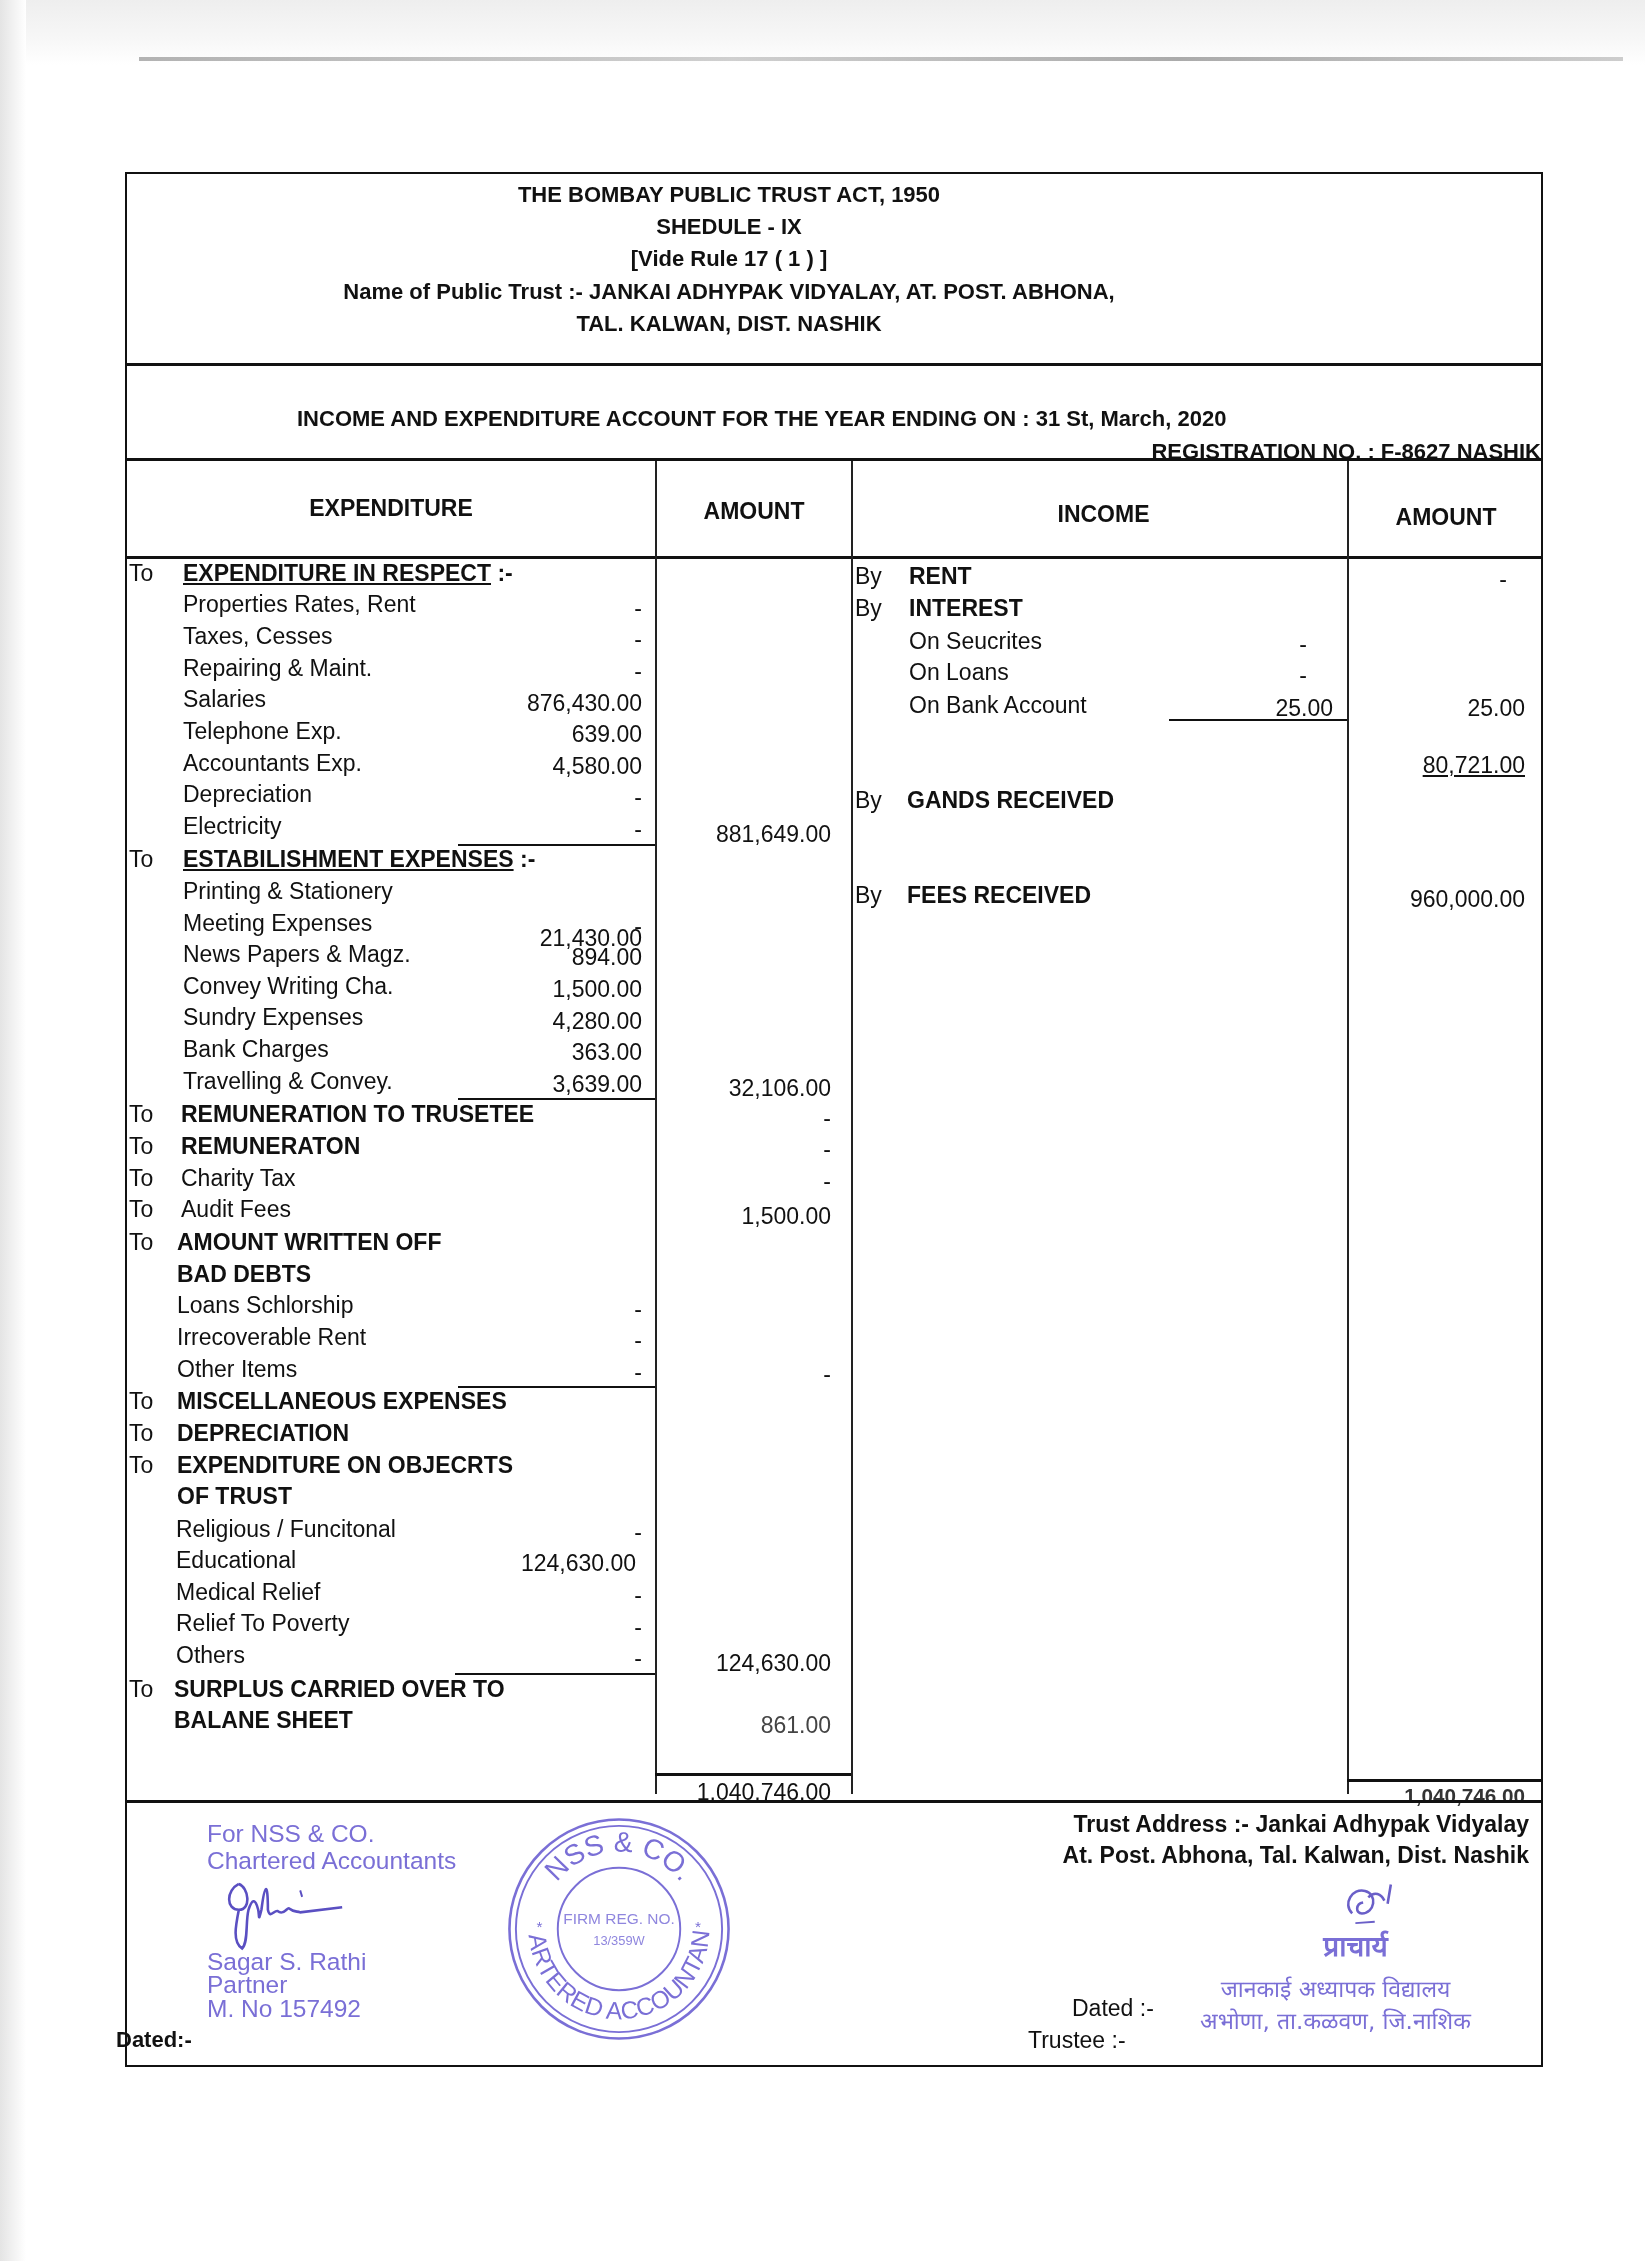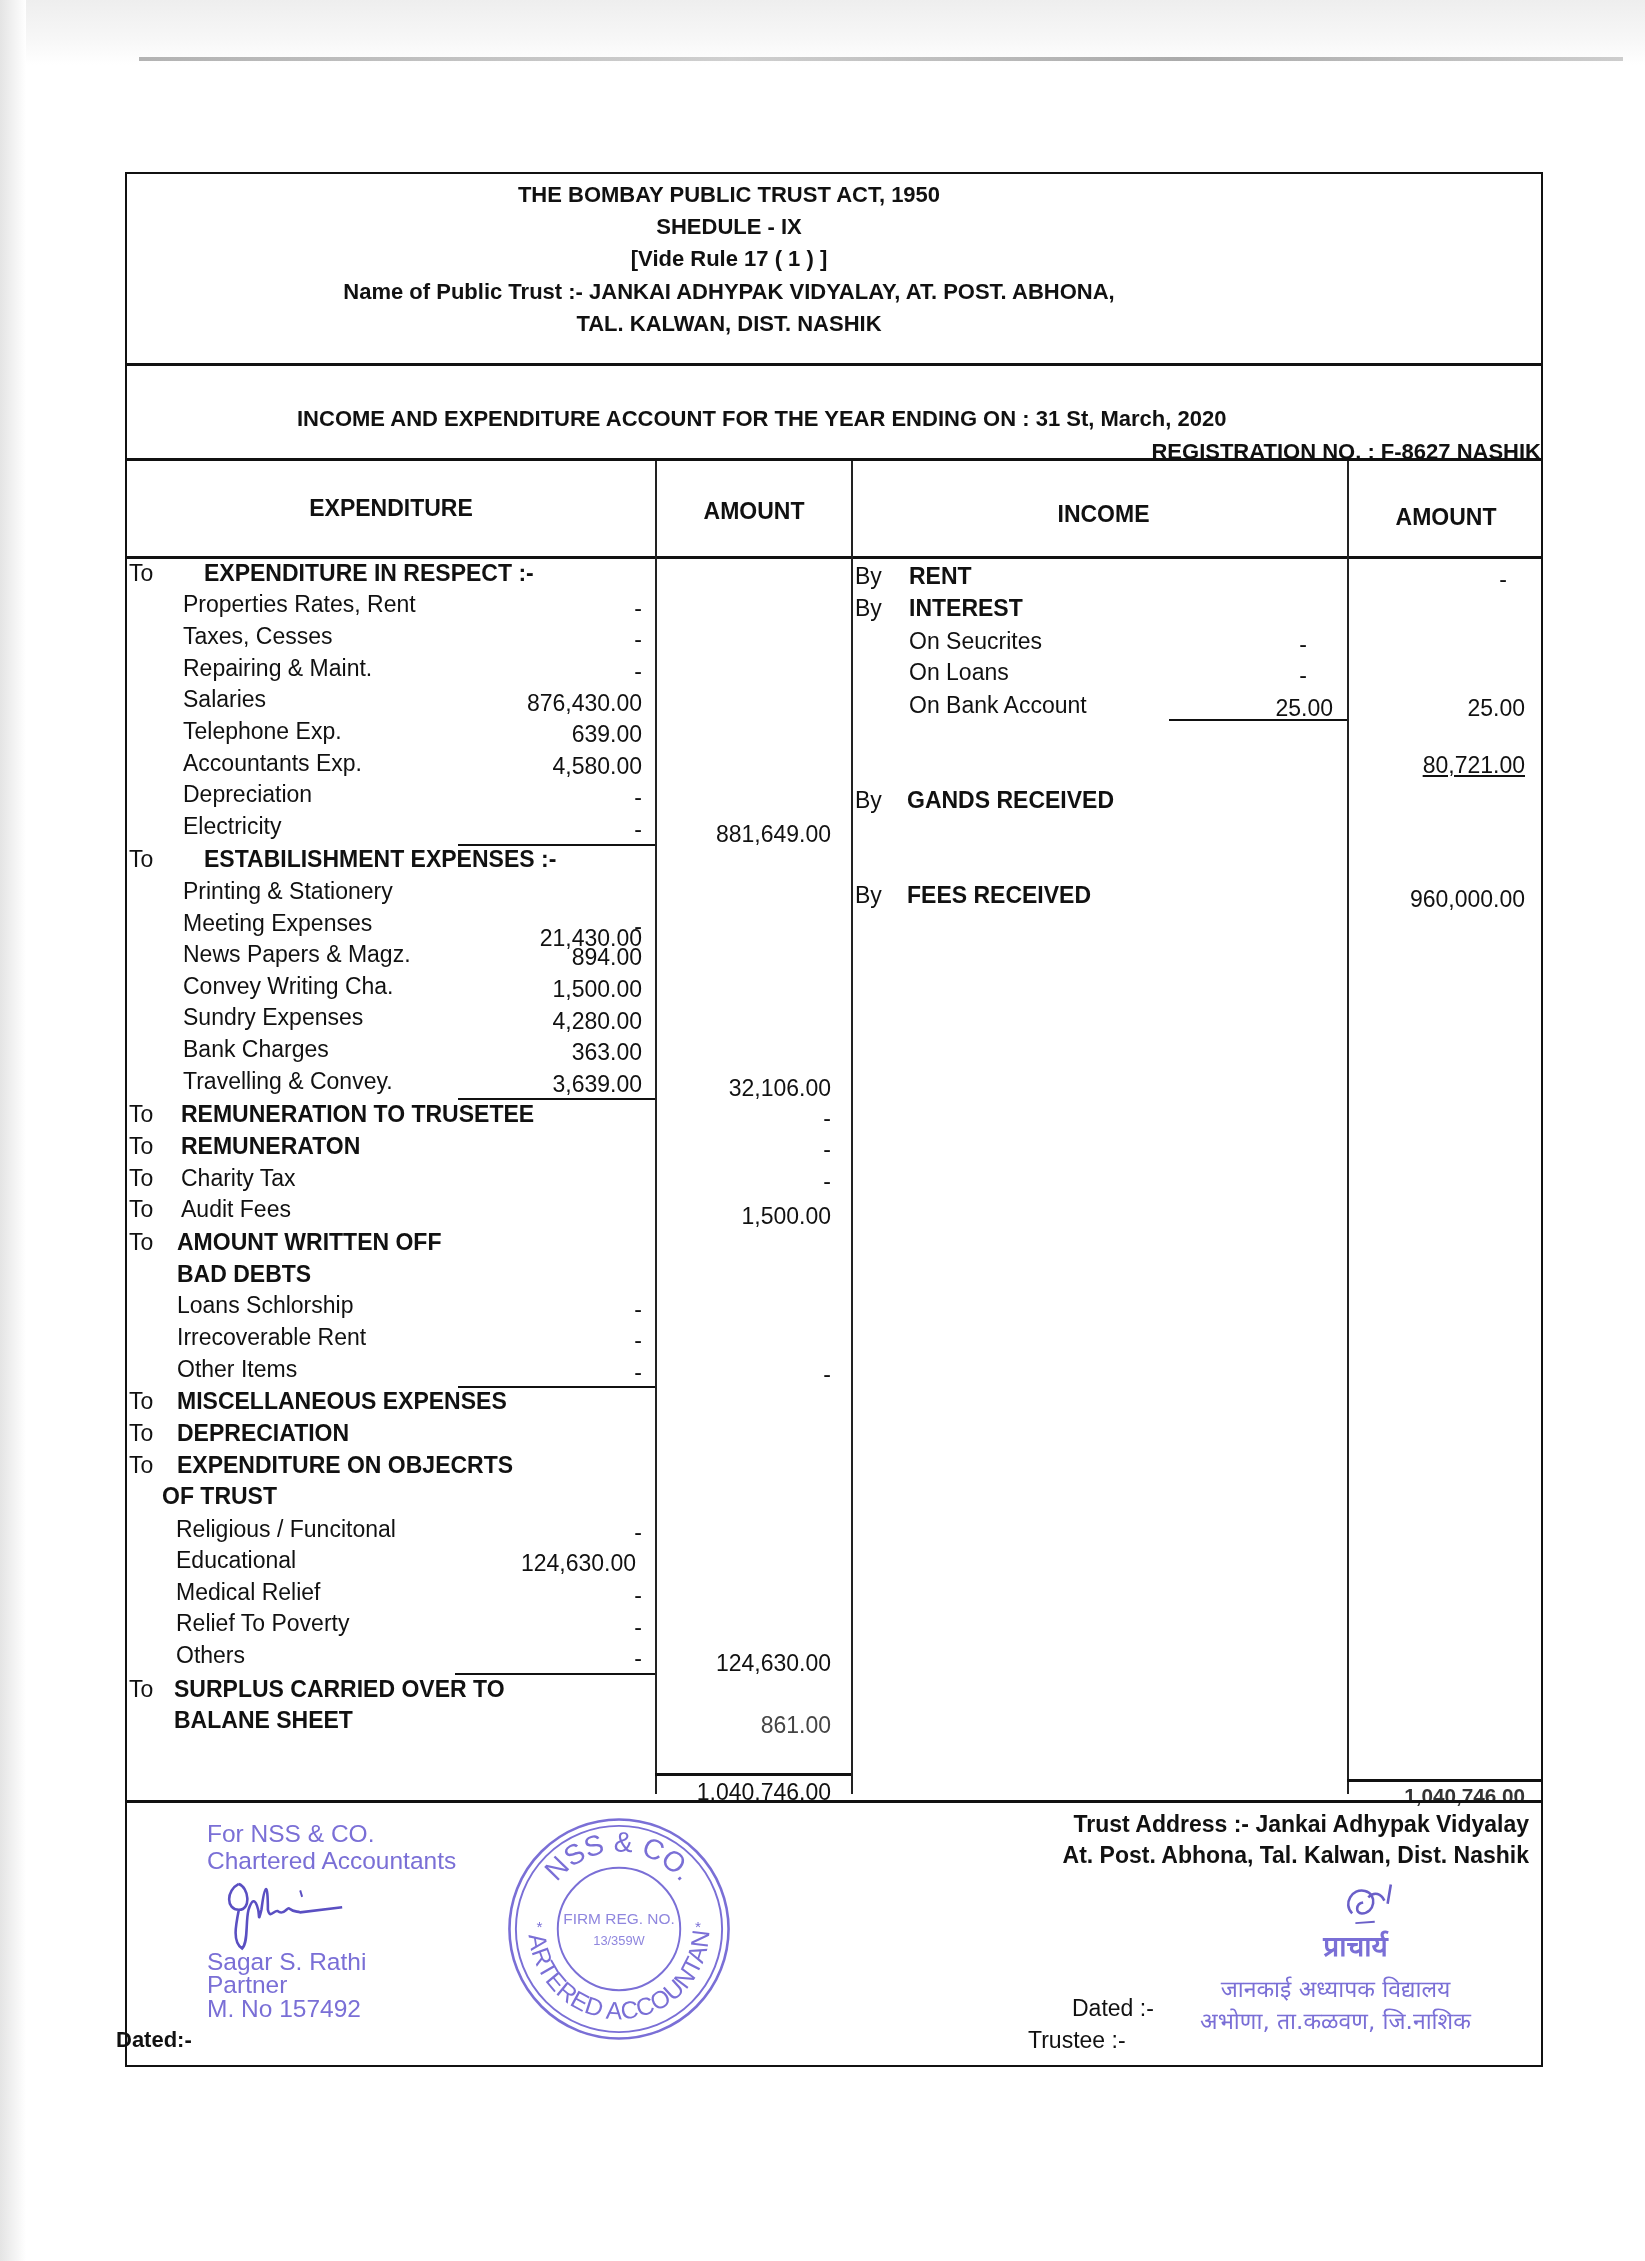--- a/index.html
+++ b/index.html
@@ -12,21 +12,21 @@
   .scan-left{position:absolute;left:0;top:0;width:26px;height:2261px;
        background:linear-gradient(90deg,#e4e4e4,#ffffff);}
   .frame{position:absolute;left:125px;top:172px;width:1418px;height:1895px;
        border:2.6px solid #111;box-sizing:border-box;}
   .hline{position:absolute;height:2.6px;background:#111;}
   .vline{position:absolute;width:1.9px;background:#222;}
   .t{position:absolute;white-space:nowrap;font-size:23px;line-height:28px;}
   .b{font-weight:bold;}
   .c{text-align:center;}
   .r{text-align:right;}
-  .u{margin-left:21px;}
+  .u{text-decoration:underline;}
   .hdr{font-weight:bold;font-size:22px;line-height:32px;left:125px;width:1208px;text-align:center;}
   .blue{color:#7a6fd6;}
   .stamp{position:absolute;left:503px;top:1813px;width:232px;height:232px;}
   .sig{position:absolute;}
 </style>
 </head>
 <body>
 
 <div class="scan-top"></div>
 <div class="scan-rule"></div>
@@ -129,21 +129,21 @@
 <div class="t r" style="left:658px;top:1360px;width:173px;">-</div>
 
 <div class="t" style="left:129px;top:1387px;">To</div>
 <div class="t b" style="left:177px;top:1387px;">MISCELLANEOUS EXPENSES</div>
 
 <div class="t" style="left:129px;top:1419px;">To</div>
 <div class="t b" style="left:177px;top:1419px;">DEPRECIATION</div>
 
 <div class="t" style="left:129px;top:1451px;">To</div>
 <div class="t b" style="left:177px;top:1451px;">EXPENDITURE ON OBJECRTS</div>
-<div class="t b" style="left:162px;top:1482px;">OF TRUST</div>
+<div class="t b" style="left:177px;top:1482px;">OF TRUST</div>
 <div class="t" style="left:176px;top:1515px;">Religious / Funcitonal</div>
 <div class="t r" style="left:503px;top:1518px;width:139px;">-</div>
 <div class="t" style="left:176px;top:1546px;">Educational</div>
 <div class="t r" style="left:497px;top:1549px;width:139px;">124,630.00</div>
 <div class="t" style="left:176px;top:1578px;">Medical Relief</div>
 <div class="t r" style="left:503px;top:1581px;width:139px;">-</div>
 <div class="t" style="left:176px;top:1609px;">Relief To Poverty</div>
 <div class="t r" style="left:503px;top:1613px;width:139px;">-</div>
 <div class="t" style="left:176px;top:1641px;">Others</div>
 <div class="t r" style="left:503px;top:1644px;width:139px;">-</div>

